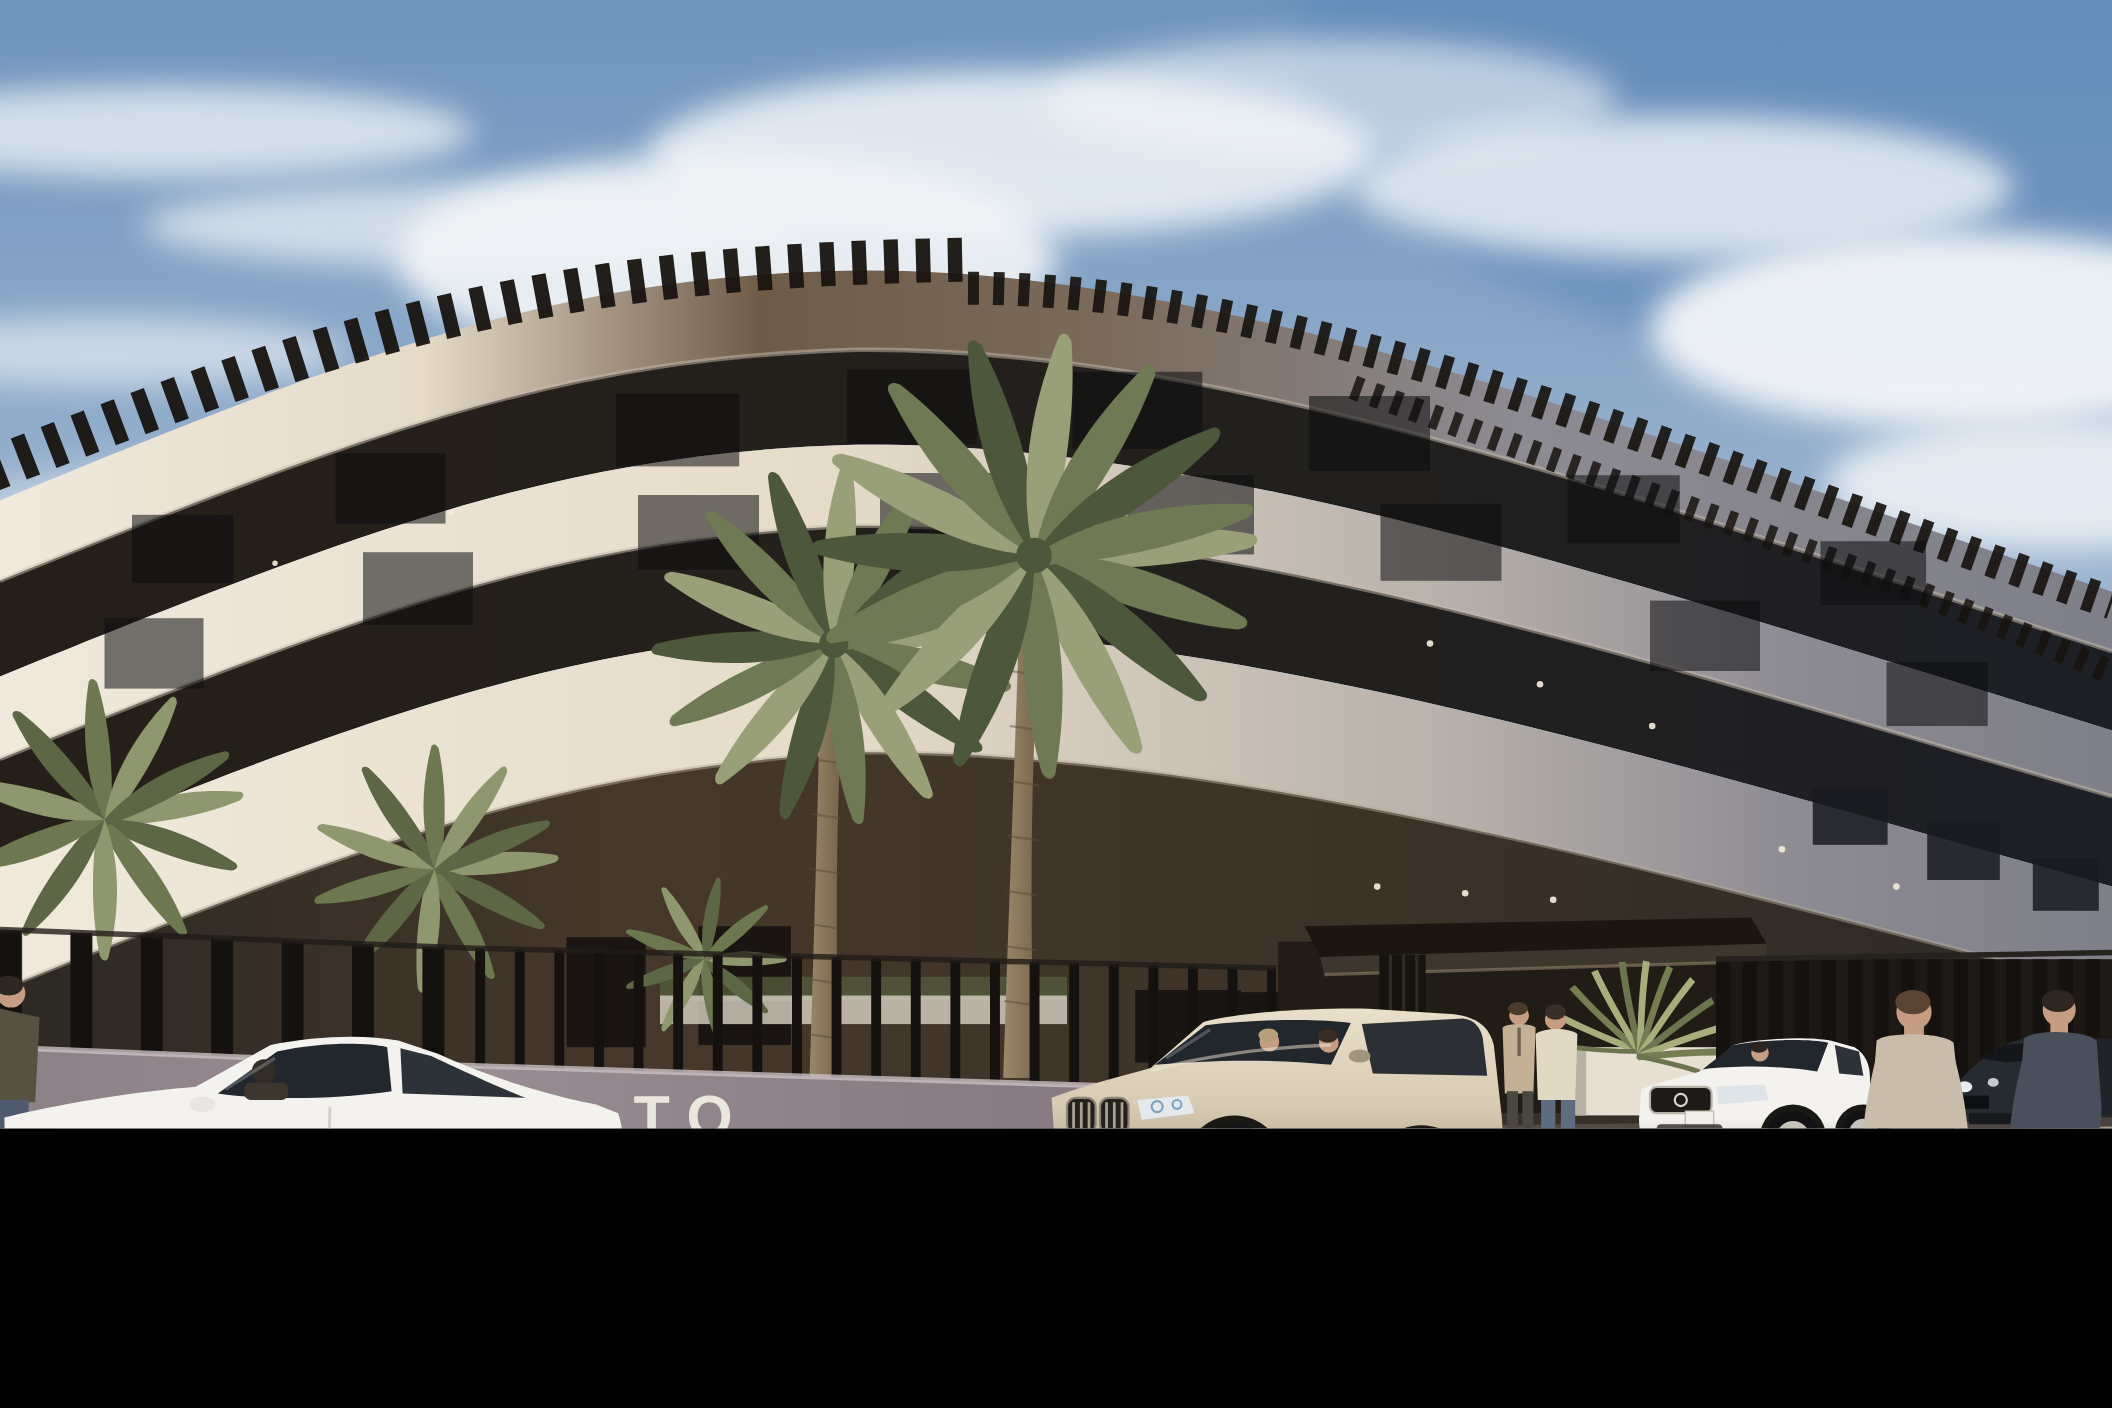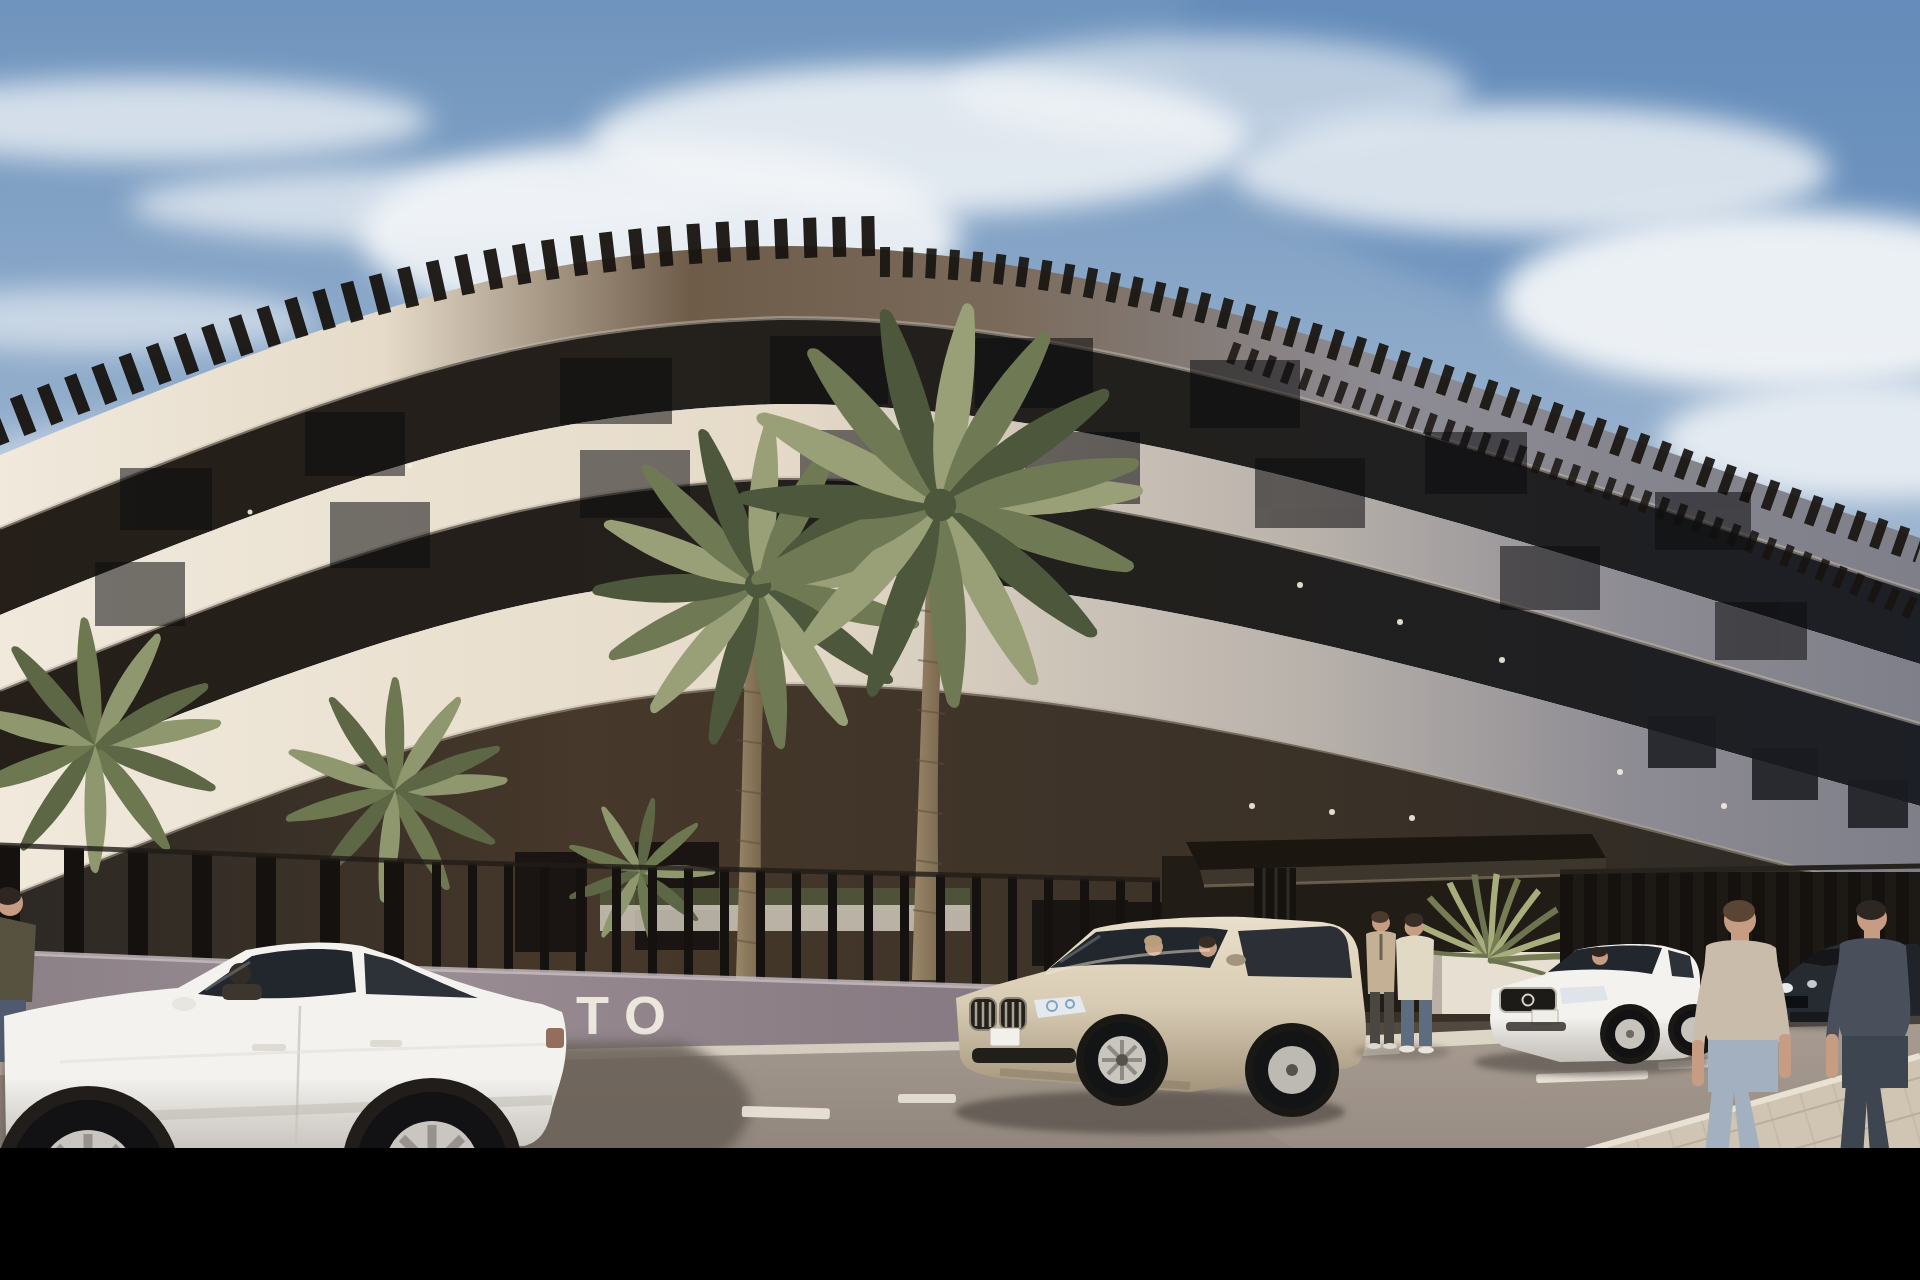--- a/index.html
+++ b/index.html
@@ -1,16 +1,16 @@
 <!DOCTYPE html>
 <html style="--sky-top: #6f94bd; --sky-mid: #9ab3cf; --sky-low: #cdd9e4; --cloud: #f2f5f8; --band-cream: #f0e9dc; --band-cream2: #e6dbc9; --band-bronze: #6e5c49; --band-grey: #8d8b93; --band-grey2: #7e7f89; --recess-dark: #261f19; --recess-dark2: #1d1f26; --ground-brown: #46382a; --ground-dark: #2c2824; --pergola: #17130f; --fence: #14110e; --wall-mauve: #9a8d94; --wall-mauve2: #8b7e85; --planter-white: #e6dfd2; --curb: #ddd5c5; --canopy: #1b160f; --palm-light: #99a077; --palm-mid: #6f7a55; --palm-dark: #4d573b; --trunk: #9b886a; --trunk-dark: #6e5d45; --asphalt-light: #a59a8f; --asphalt-dark: #7c7268; --road-shadow: #675e57; --marking: #ece7dc; --sidewalk: #cfc5b2; --sidewalk-line: #b3a996; --car-white: #f3f2ee; --car-white-shade: #d7d4cf; --glass-dark: #22262d; --car-champagne: #d8cbb3; --car-champagne-dark: #a3957c; --car-dark: #262a31; --skin: #c69d82; --tee-light: #c9bcab; --jeans-light: #a3b0bf; --tee-dark: #49505c; --jeans-dark: #3d4550; --sweater-cream: #e2d9c4; --blazer-beige: #c3b095; --trouser-dark: #4a4742;"><head>
 <meta charset="utf-8">
 <style>
   html,body{margin:0;padding:0;background:#000;}
-  .stage{position:relative;width:1920px;height:1148px;overflow:hidden;background:#9ab3cf;
+  .stage{position:relative;width:1920px;height:1026px;overflow:hidden;background:#9ab3cf;
          font-family:"Liberation Sans", sans-serif;}
   svg{display:block}
   .sign-text{font-family:"Liberation Sans", sans-serif;font-weight:600;}
 </style>
 </head>
 <body>
 
 <div class="stage">
 <svg width="1920" height="1280" viewBox="0 0 1920 1280">
   <defs>

